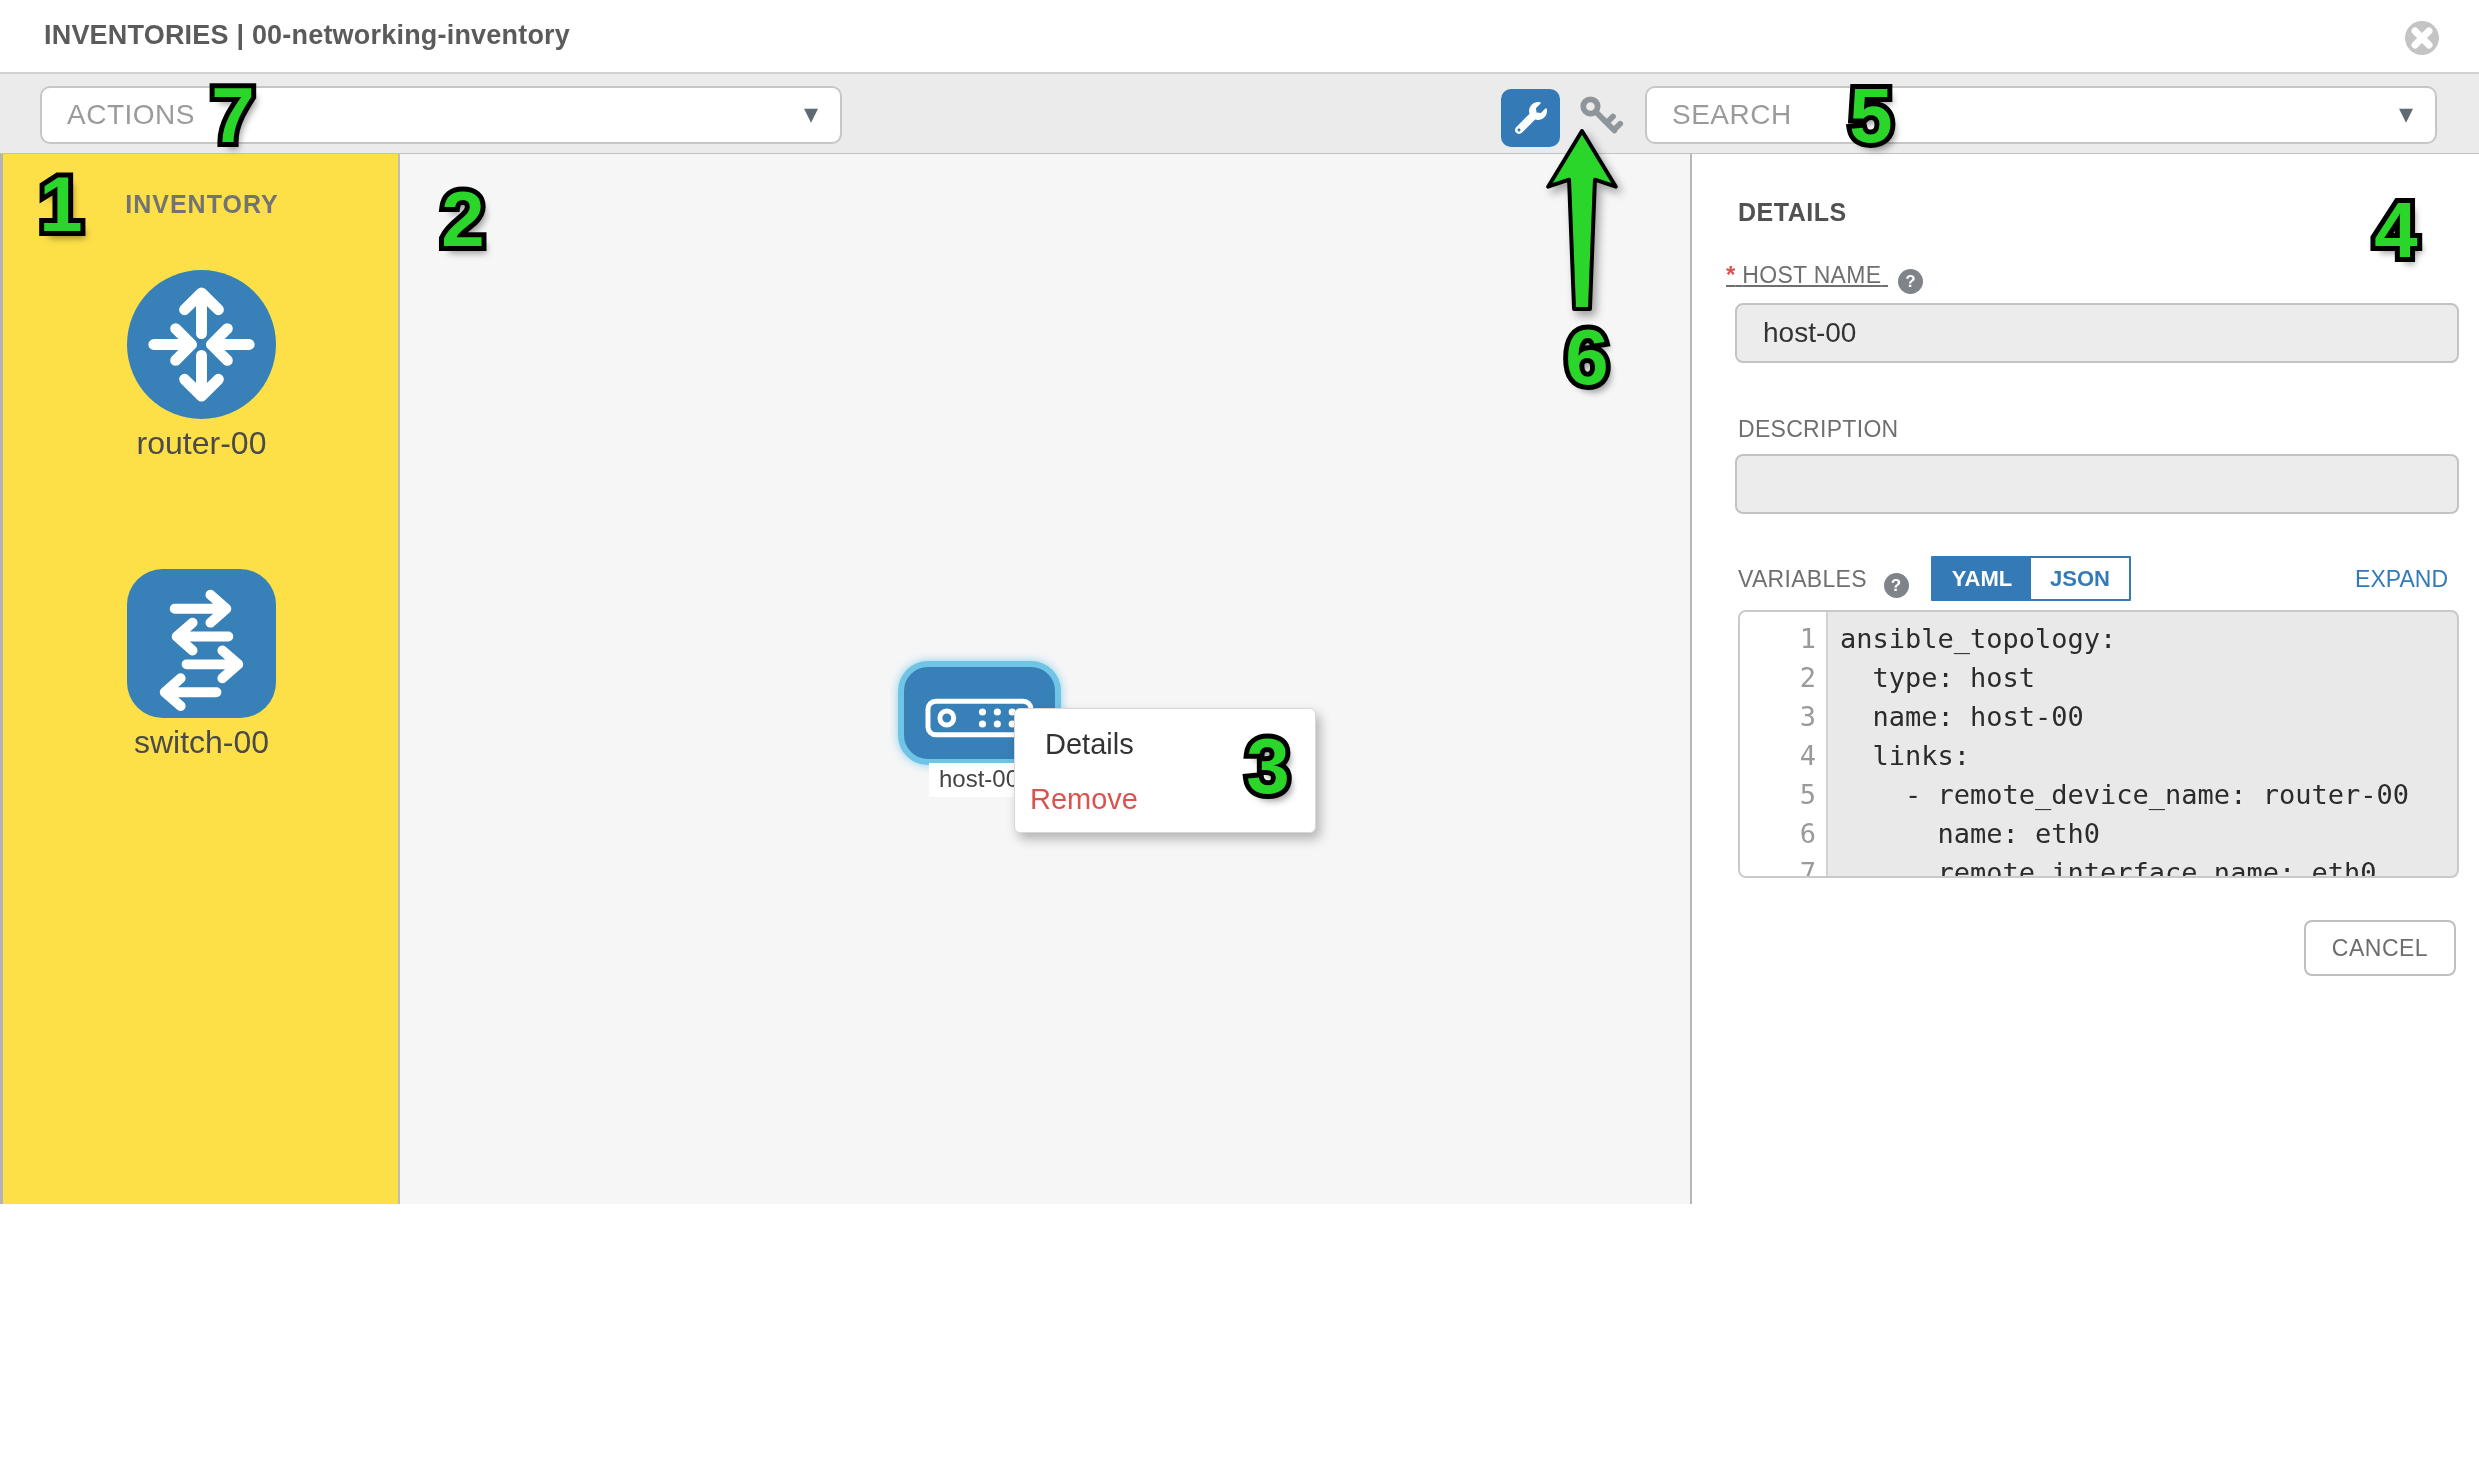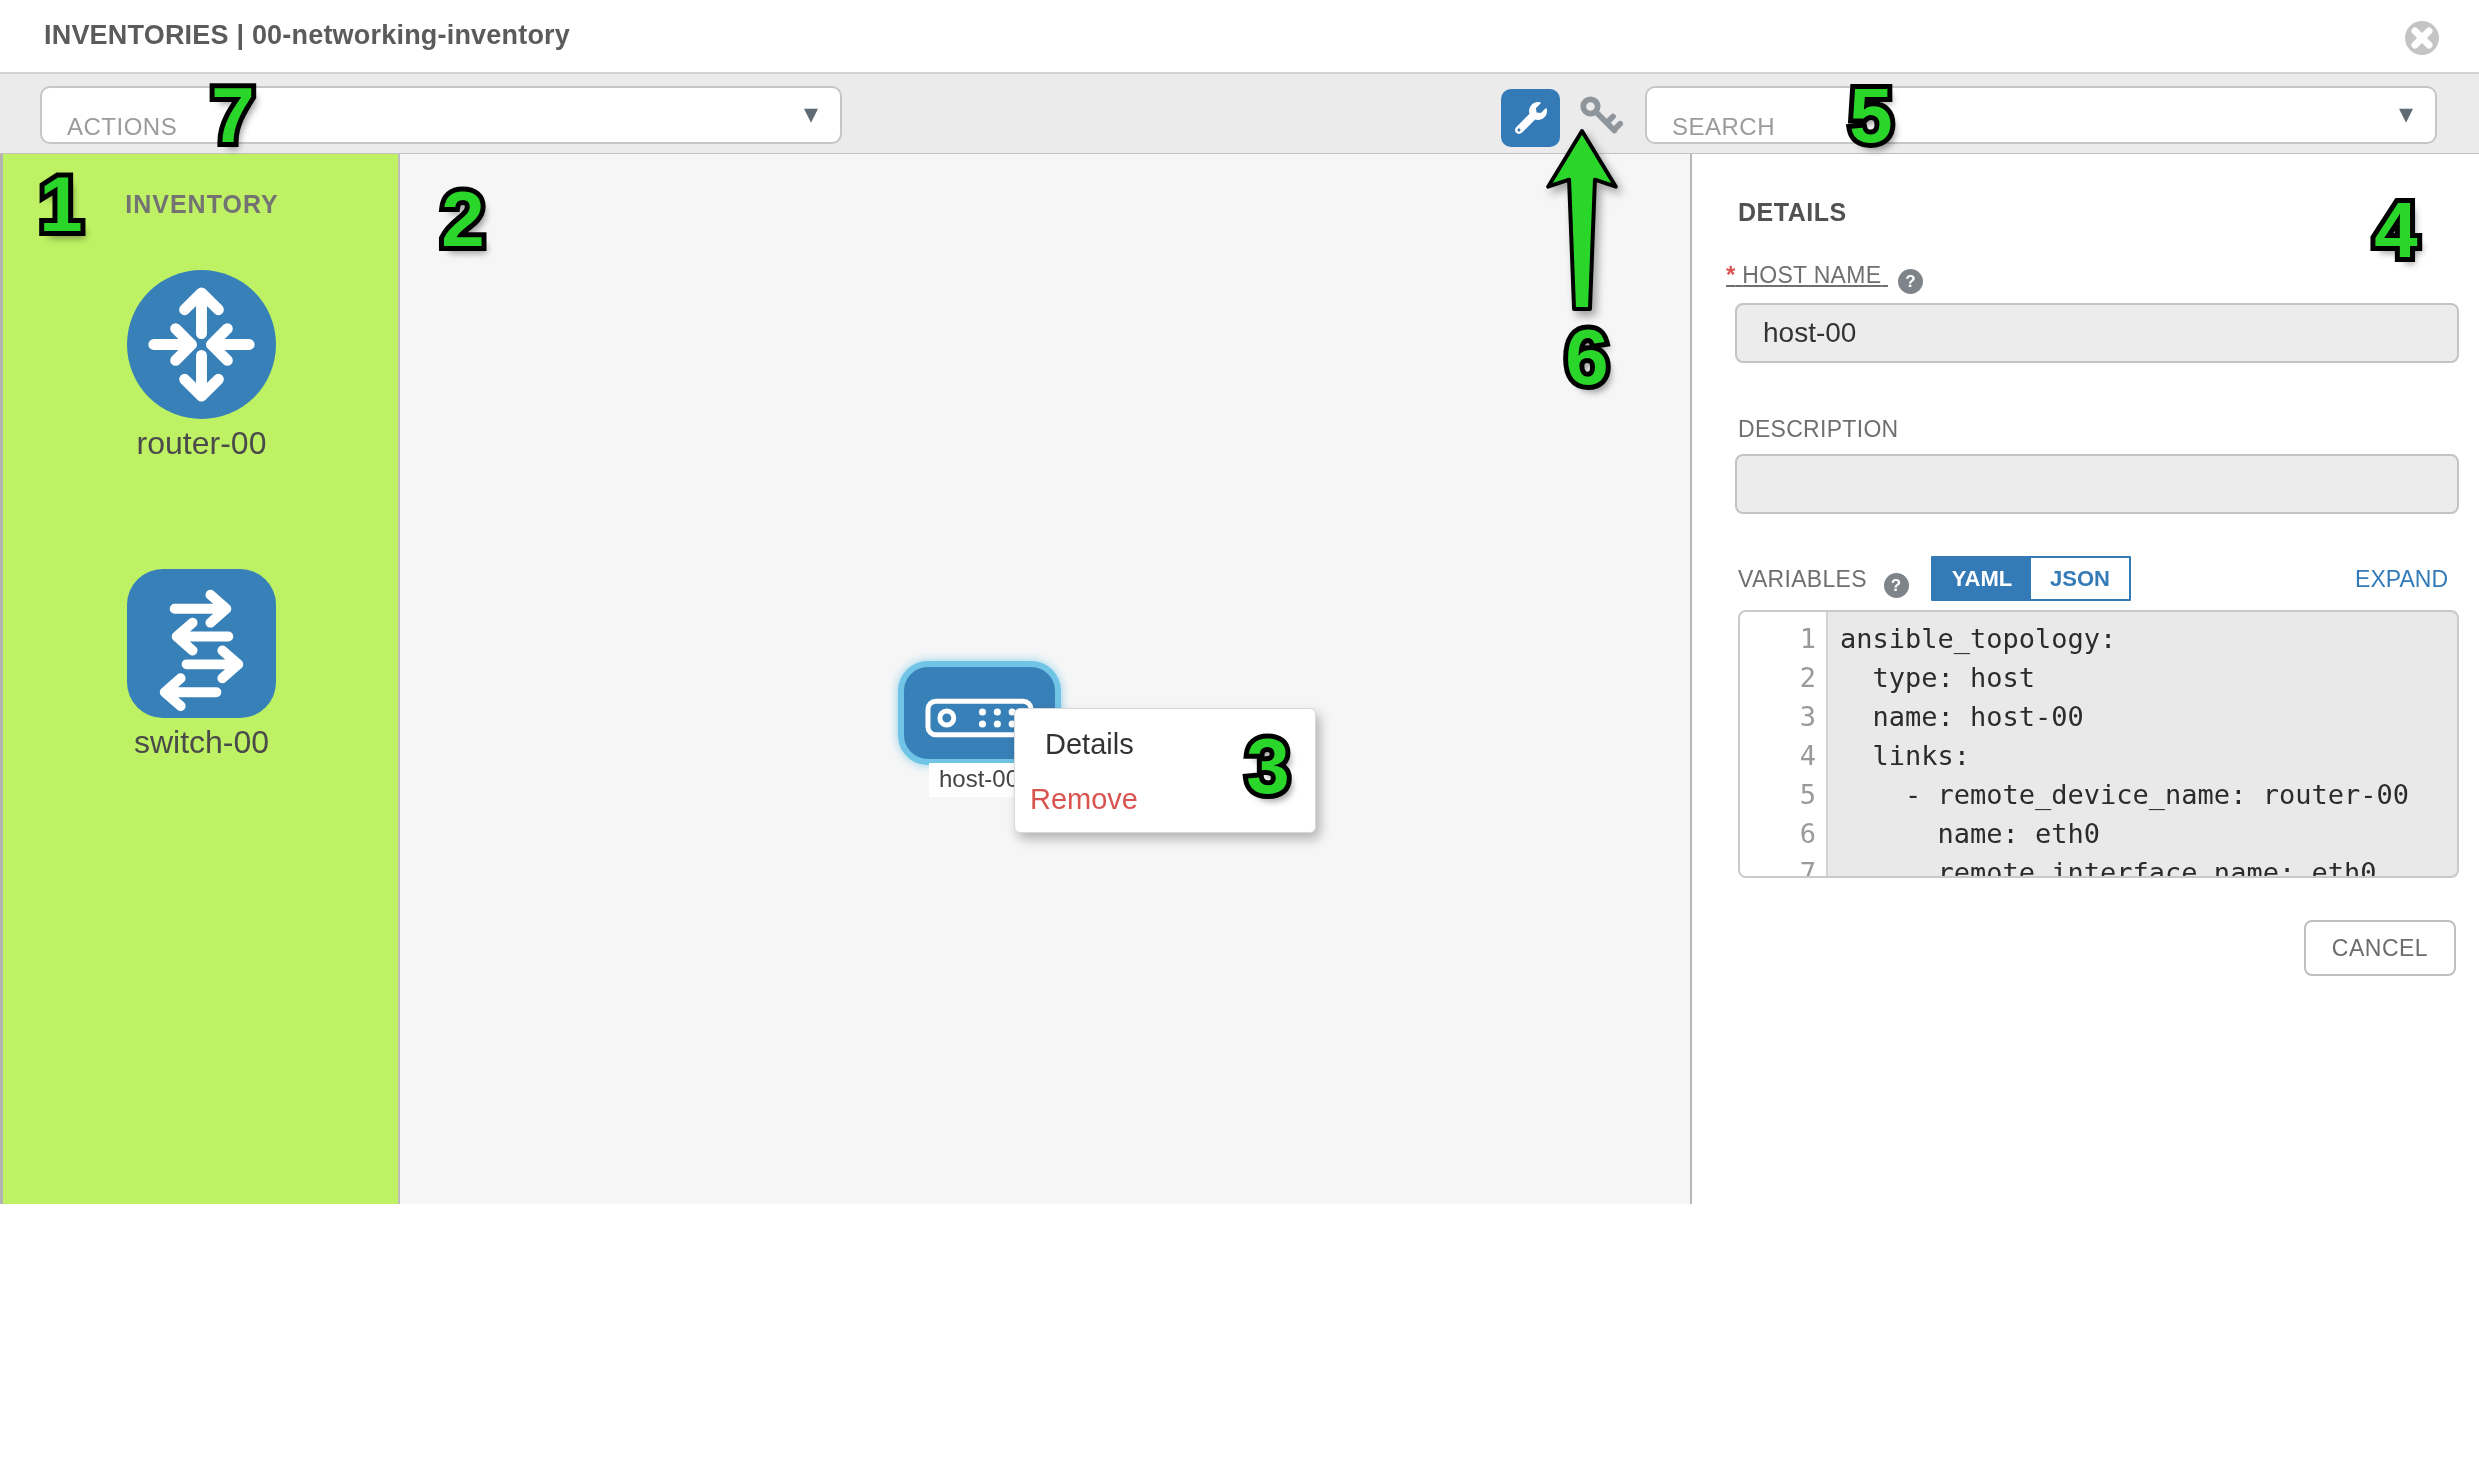--- a/index.html
+++ b/index.html
@@ -9,29 +9,29 @@
     font-family:"Liberation Sans", sans-serif; background:#ffffff;
   }
   
   .header { position:absolute; left:0; top:0; width:2480px; height:72px; background:#fff; }
   .page-title { position:absolute; left:44px; top:20px; font-size:27px; font-weight:700; color:#5b5b5b; letter-spacing:0.2px; }
   .close-btn { position:absolute; left:2404px; top:20px; width:36px; height:36px; cursor:pointer; }
   
   .toolbar { position:absolute; left:0; top:72px; width:2480px; height:83px; background:#ebebeb;
              border-top:2px solid #d2d2d2; border-bottom:2px solid #c2c2c2; }
   .combo { position:absolute; top:12px; height:58px; background:#fff; border:2px solid #c6c6c6; border-radius:10px; }
-  .combo .ph { position:absolute; left:25px; top:0; line-height:54px; font-size:24px; color:#9b9b9b; letter-spacing:0.5px;margin-top:12px; }
+  .combo .ph { position:absolute; left:25px; top:0; line-height:54px; font-size:28px; color:#9b9b9b; letter-spacing:0.5px; }
   .combo .caret { position:absolute; right:22px; top:0; line-height:52px; font-size:28px; color:#5f6a72; }
   .actions-combo { left:40px; width:802px; }
   .search-combo { left:1645px; width:792px; }
   .wrench-btn { position:absolute; left:1501px; top:15px; width:59px; height:58px; background:#337ab7; border-radius:10px; }
   .wrench-btn svg { position:absolute; left:14px; top:13px; }
   .key-btn { position:absolute; left:1578px; top:20px; width:46px; height:46px; }
   
-  .palette { position:absolute; left:0; top:154px; width:398px; height:1325px; background:#bef264; border-left:3px solid #b3b3b3; }
+  .palette { position:absolute; left:0; top:154px; width:398px; height:1325px; background:#fde047; border-left:3px solid #b3b3b3; }
   .palette-heading { position:absolute; left:0; top:36px; width:398px; text-align:center; font-size:25px; font-weight:700; color:#737373; letter-spacing:1px; }
   .pal-item { position:absolute; left:124px; width:149px; cursor:grab; }
   .pal-item .p-label { position:absolute; left:-60px; top:155px; width:269px; text-align:center; font-size:32px; color:#4a4a4a; }
   .pal-router { top:116px; }
   .pal-switch { top:415px; }
   .canvas { position:absolute; left:398px; top:154px; width:1294px; height:1325px; background:#f6f6f6;
             border-left:2px solid #bdbdbd; border-right:2px solid #b7b7b7; }
   .details-panel { position:absolute; left:1692px; top:154px; width:788px; height:1325px; background:#fff; }
   
   .host-node { position:absolute; left:498px; top:507px; width:163px; height:104px; border-radius:30px;

